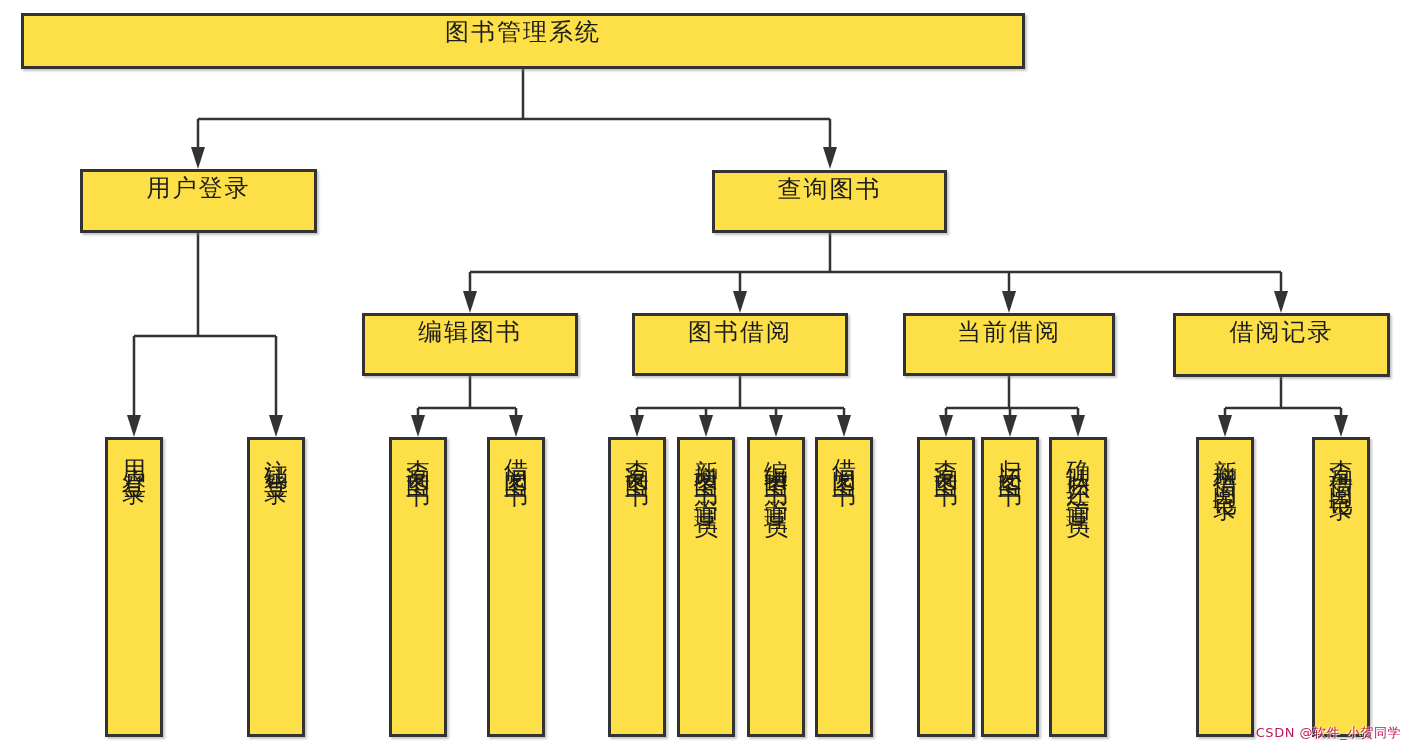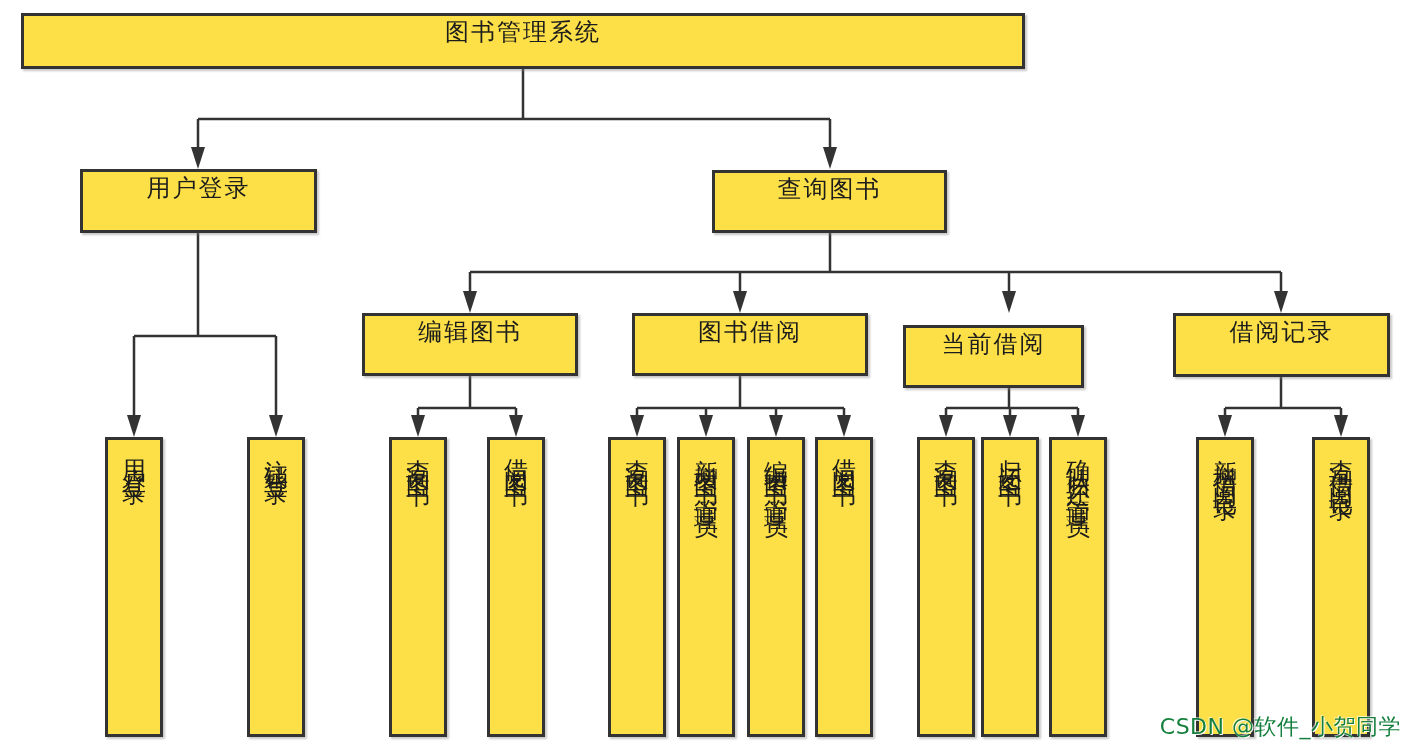--- a/index.html
+++ b/index.html
@@ -37,43 +37,43 @@
     font-size: 24px;
     letter-spacing: 8px;
     line-height: 1;
     color: #1c1c1c;
   }
   
   .n-root          { left: 21px;   top: 13px;  width: 1004px; height: 56px; }
   .n-user-login    { left: 80px;   top: 169px; width: 237px;  height: 64px; }
   .n-book-mgmt     { left: 712px;  top: 170px; width: 235px;  height: 63px; }
   .n-new-book      { left: 362px;  top: 313px; width: 216px;  height: 63px; }
-  .n-book-borrow   { left: 632px;  top: 313px; width: 236px;  height: 63px; }
-  .n-cur-borrow    { left: 903px;  top: 325px; width: 181px;  height: 63px; }
+  .n-book-borrow   { left: 632px;  top: 313px; width: 216px;  height: 63px; }
+  .n-cur-borrow    { left: 903px;  top: 313px; width: 212px;  height: 63px; }
   .n-borrow-record { left: 1173px; top: 313px; width: 217px;  height: 64px; }
   .lf-1  { left: 105px;  }
   .lf-2  { left: 247px;  }
   .lf-3  { left: 389px;  }
   .lf-4  { left: 487px;  }
   .lf-5  { left: 608px;  }
   .lf-6  { left: 677px;  }
   .lf-7  { left: 747px;  }
   .lf-8  { left: 815px;  }
   .lf-9  { left: 917px;  }
   .lf-10 { left: 981px;  }
   .lf-11 { left: 1049px; }
   .lf-12 { left: 1196px; }
   .lf-13 { left: 1312px; }
   .watermark {
     position: absolute;
     right: 4px;
     bottom: 5px;
     z-index: 5;
-    font-size: 22px;
-    color: #15803d;
+    font-size: 13px;
+    color: #be185d;
     letter-spacing: 0.5px;
     white-space: nowrap;
     text-shadow: 1px 1px 0 #ffffff, -1px -1px 0 rgba(255,255,255,0.6);
   }
   line, path { stroke: #333333; stroke-width: 2.5; fill: none; }
   polygon { fill: #333333; stroke: none; }
 </style>
 </head>
 <body>
 

